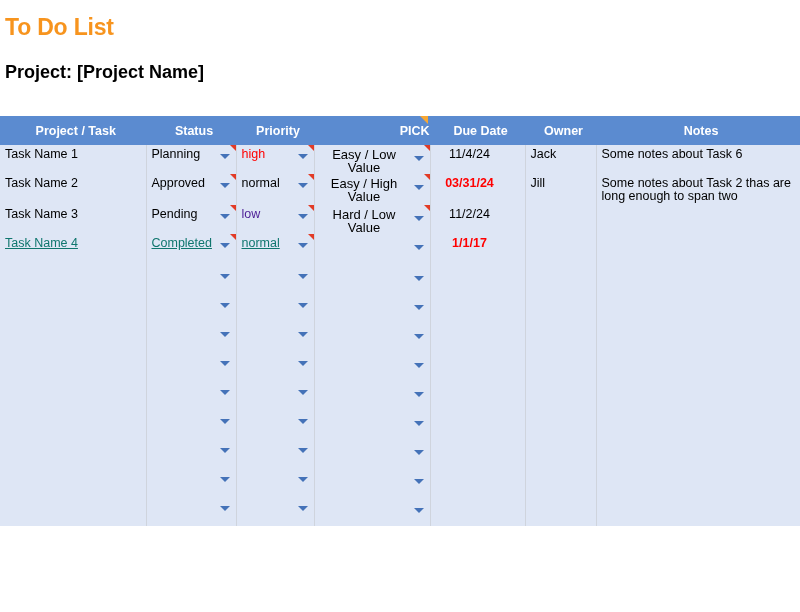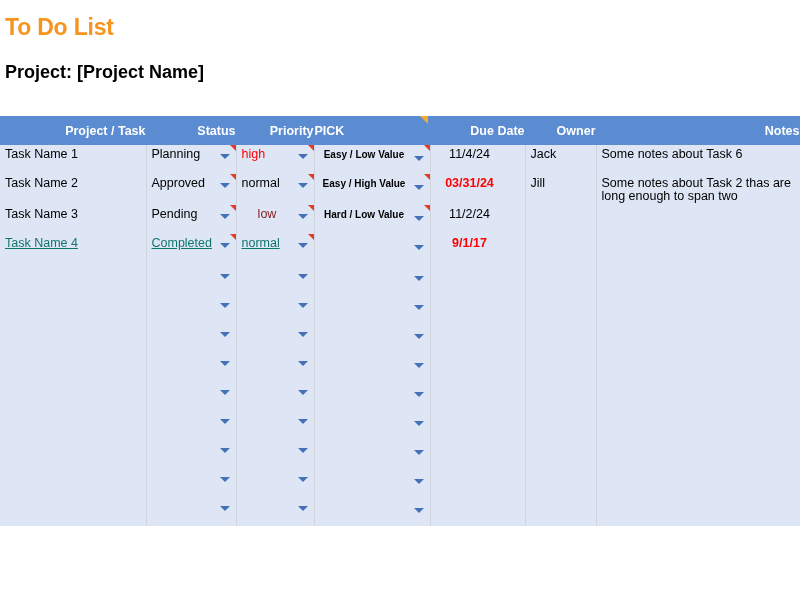--- a/index.html
+++ b/index.html
@@ -63,29 +63,29 @@
   
   .hdr {
     height: 29px;
     background: #5b8bd0;
   }
   .hdr th {
     background: #5b8bd0;
     color: #ffffff;
     font-size: 12.5px;
     font-weight: bold;
-    text-align: right;
+    text-align: center;
     vertical-align: middle;
     padding: 0 0 0 6px;
     position: relative;
     height: 29px;
     border-right: 1px solid #5b8bd0;
   }
   .hdr th.c-center {
-    text-align: left;
+    text-align: right;
     padding-left: 0;
   }
 
   
   .grid tbody td {
     background: #dee6f5;
     border-right: 1px solid #cfd4dd;
     border-bottom: 0;
     font-size: 12.5px;
     color: #000000;
@@ -138,22 +138,22 @@
   }
   .cellval.center {
     text-align: center;
     padding-right: 18px;
     padding-left: 2px;
   }
 
   .v-grey { color: #0f766e; text-decoration: underline; }
   .v-red  { color: #ff0000; font-weight: bold; }
   .v-red-plain { color: #ff0000; }
-  .v-blue { color: #7f1d1d; text-align: center; }
-  .v-small { font-size: 10px; font-weight: bold; }
+  .v-blue { color: #4c1d95; }
+  .v-small { font-size: 13px; }
 
   .notes-cell { padding-left: 7px; line-height: 14px; }
 
   
   col.c-task   { width: 146px; }
   col.c-status { width: 90px; }
   col.c-prio   { width: 78px; }
   col.c-pick   { width: 116px; }
   col.c-due    { width: 95px; }
   col.c-owner  { width: 71px; }
@@ -297,21 +297,21 @@
           <td>
             <span class="cmt"></span>
             <span class="cellval v-grey">normal</span>
             <span class="dd"></span>
           </td>
           <td>
             <span class="cellval center v-small"></span>
             <span class="dd dd-low"></span>
           </td>
           <td>
-            <span class="cellval center v-red">9/1/17</span>
+            <span class="cellval center v-red">1/1/17</span>
           </td>
           <td>
             <span class="cellval"></span>
           </td>
           <td class="notes-cell nolinerite"><span></span></td>
         </tr>
         <tr>
           <td>
             <span class="cellval"></span>
           </td>

